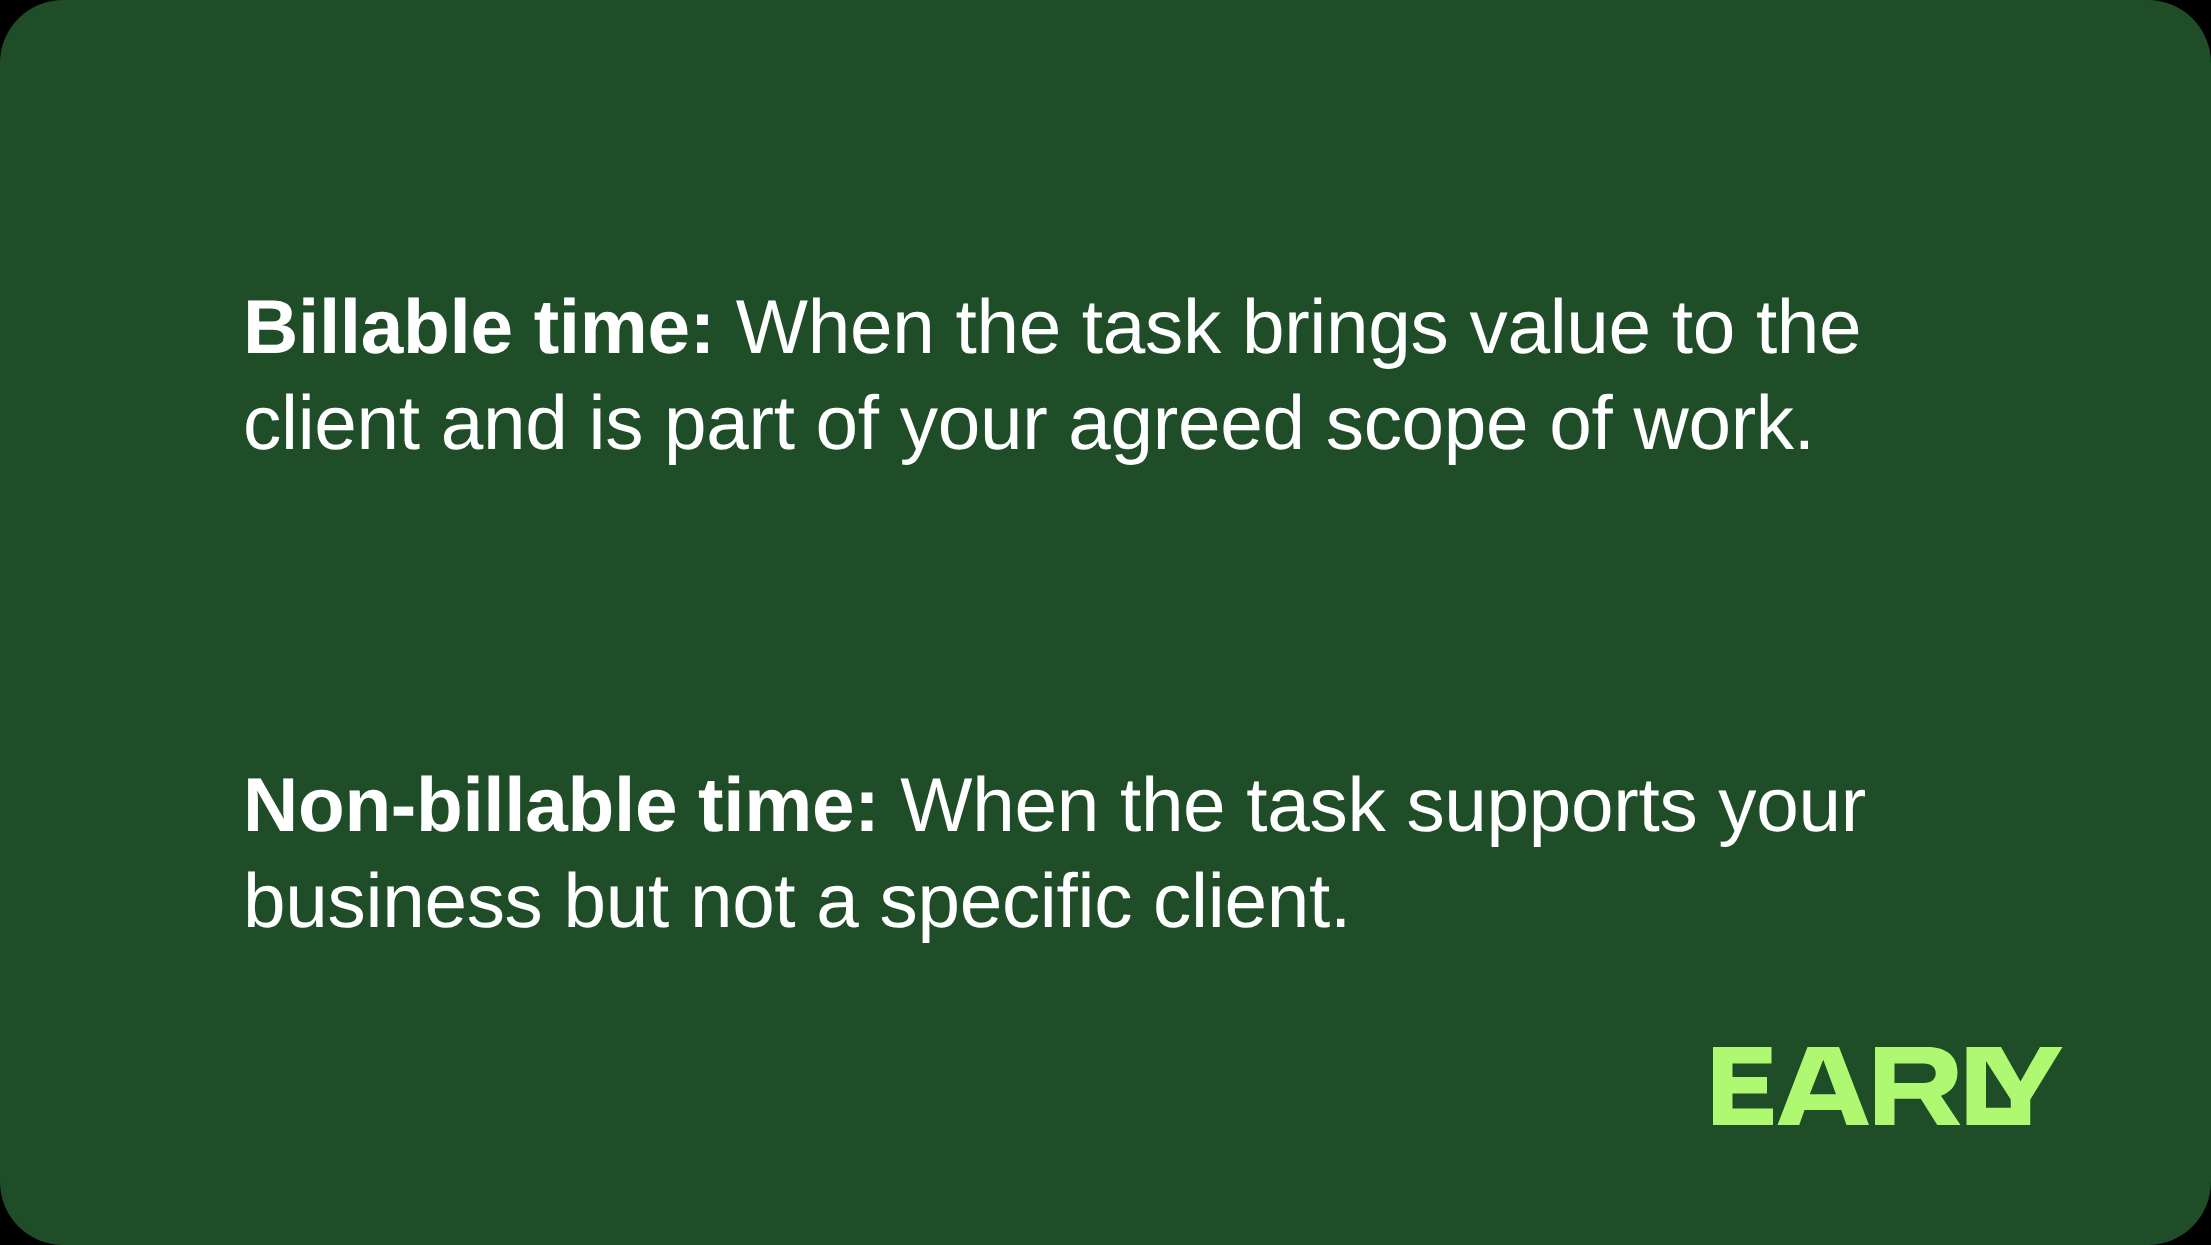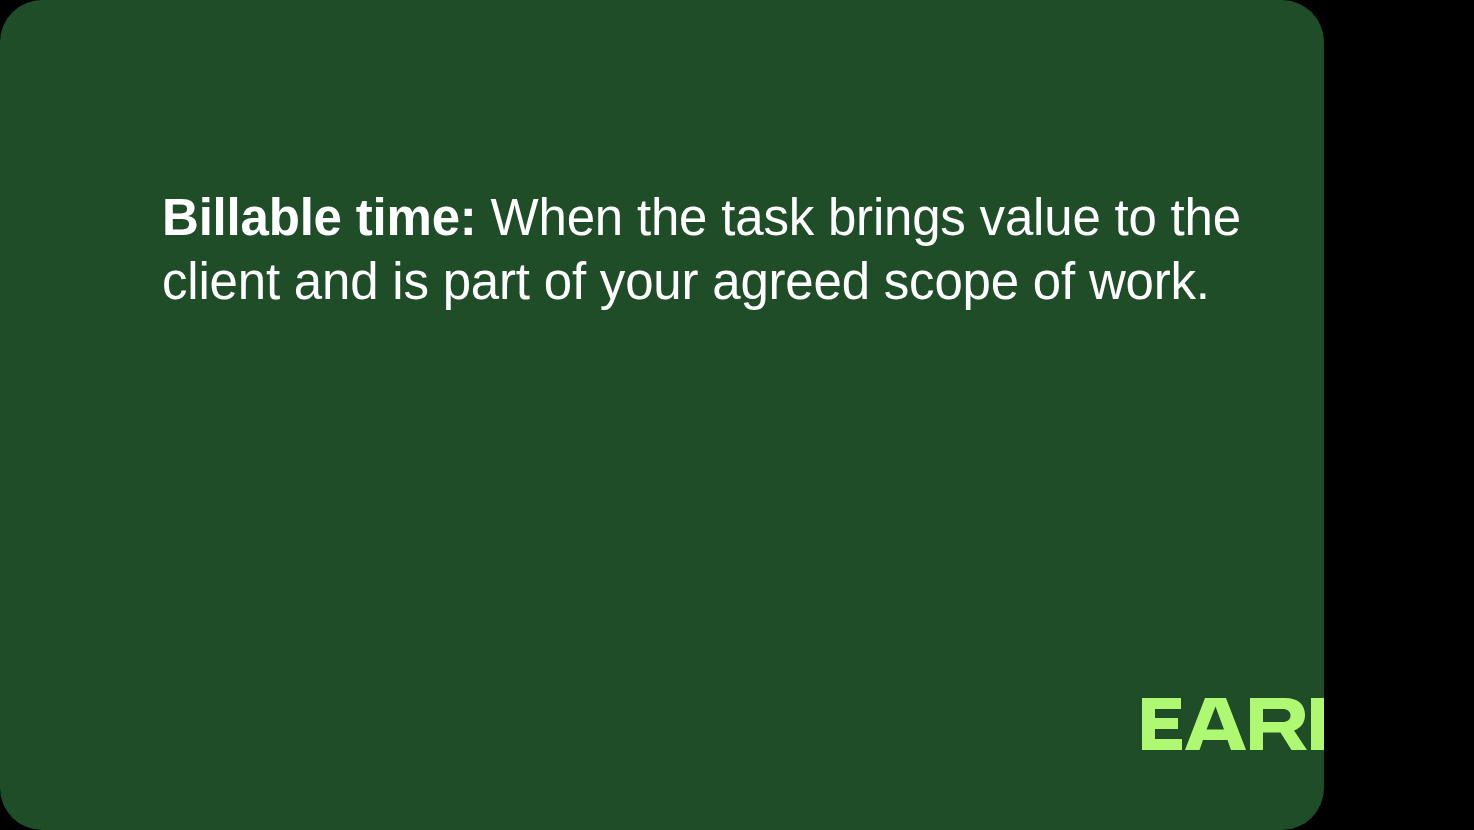--- a/index.html
+++ b/index.html
@@ -12,21 +12,21 @@
     width: 1474px;
     height: 830px;
     overflow: hidden;
     font-family: "Liberation Sans", sans-serif;
     -webkit-font-smoothing: antialiased;
   }
 
   .card {
     position: relative;
     box-sizing: border-box;
-    width: 1324px;
+    width: 1474px;
     height: 830px;
     background: #1E4D28;
     border-radius: 42px;
     overflow: hidden;
     padding-left: 38px;
   }
 
   .content {
     position: absolute;
     left: 162px;
@@ -78,20 +78,21 @@
 <body>
 
 <div class="card">
 
   <div class="content">
 
     <p class="para"><span class="lead">Billable time:</span><span class="body"> When the task brings value to the client and is part of your agreed scope of work.</span></p>
 
     <div class="para-gap"></div>
 
+    <p class="para"><span class="lead">Non-billable time:</span><span class="body"> When the task supports your business but not a specific client.</span></p>
 
   </div>
 
   <div class="brand">
     <svg class="brand-wordmark" viewBox="0 0 468 104" xmlns="http://www.w3.org/2000/svg" aria-label="EARLY">
       <g class="glyph">
 
         <path d="M0 0 H78 V22 H26 V40 H72 V62 H26 V82 H80 V104 H0 Z"></path>
 
         <path d="M126 0 H168 L208 104 H178 L171 84 H122 L115 104 H86 Z

